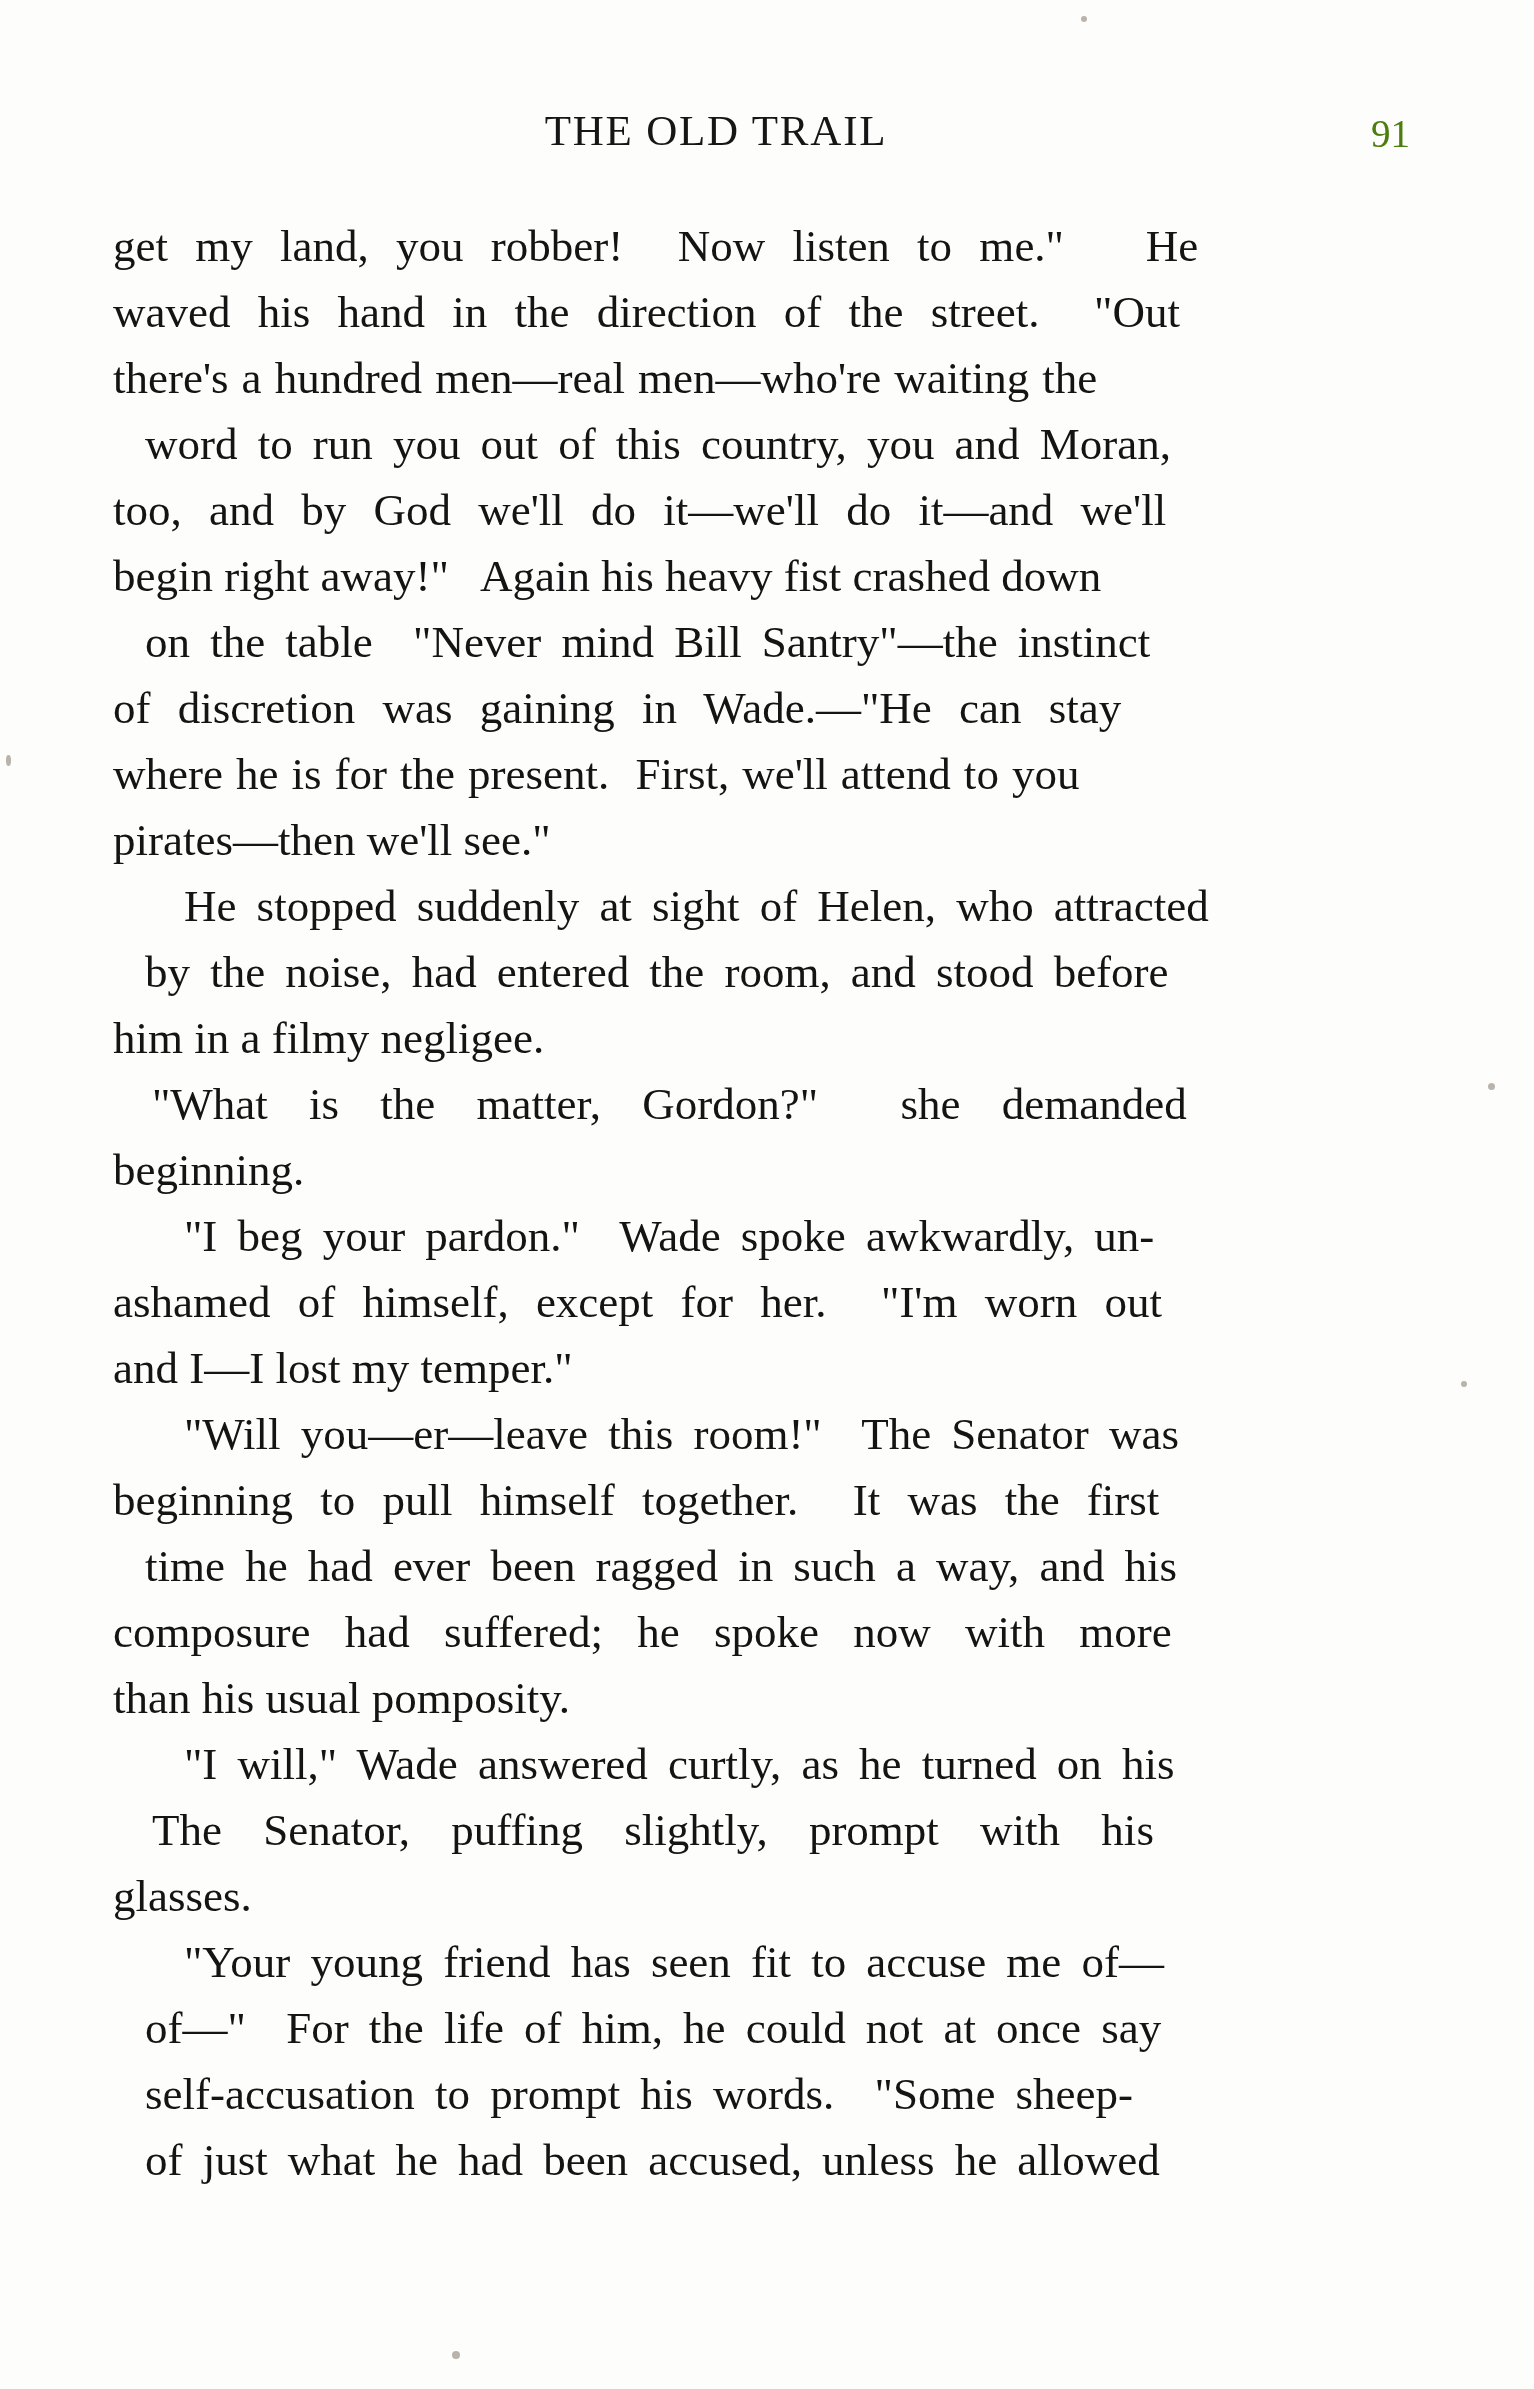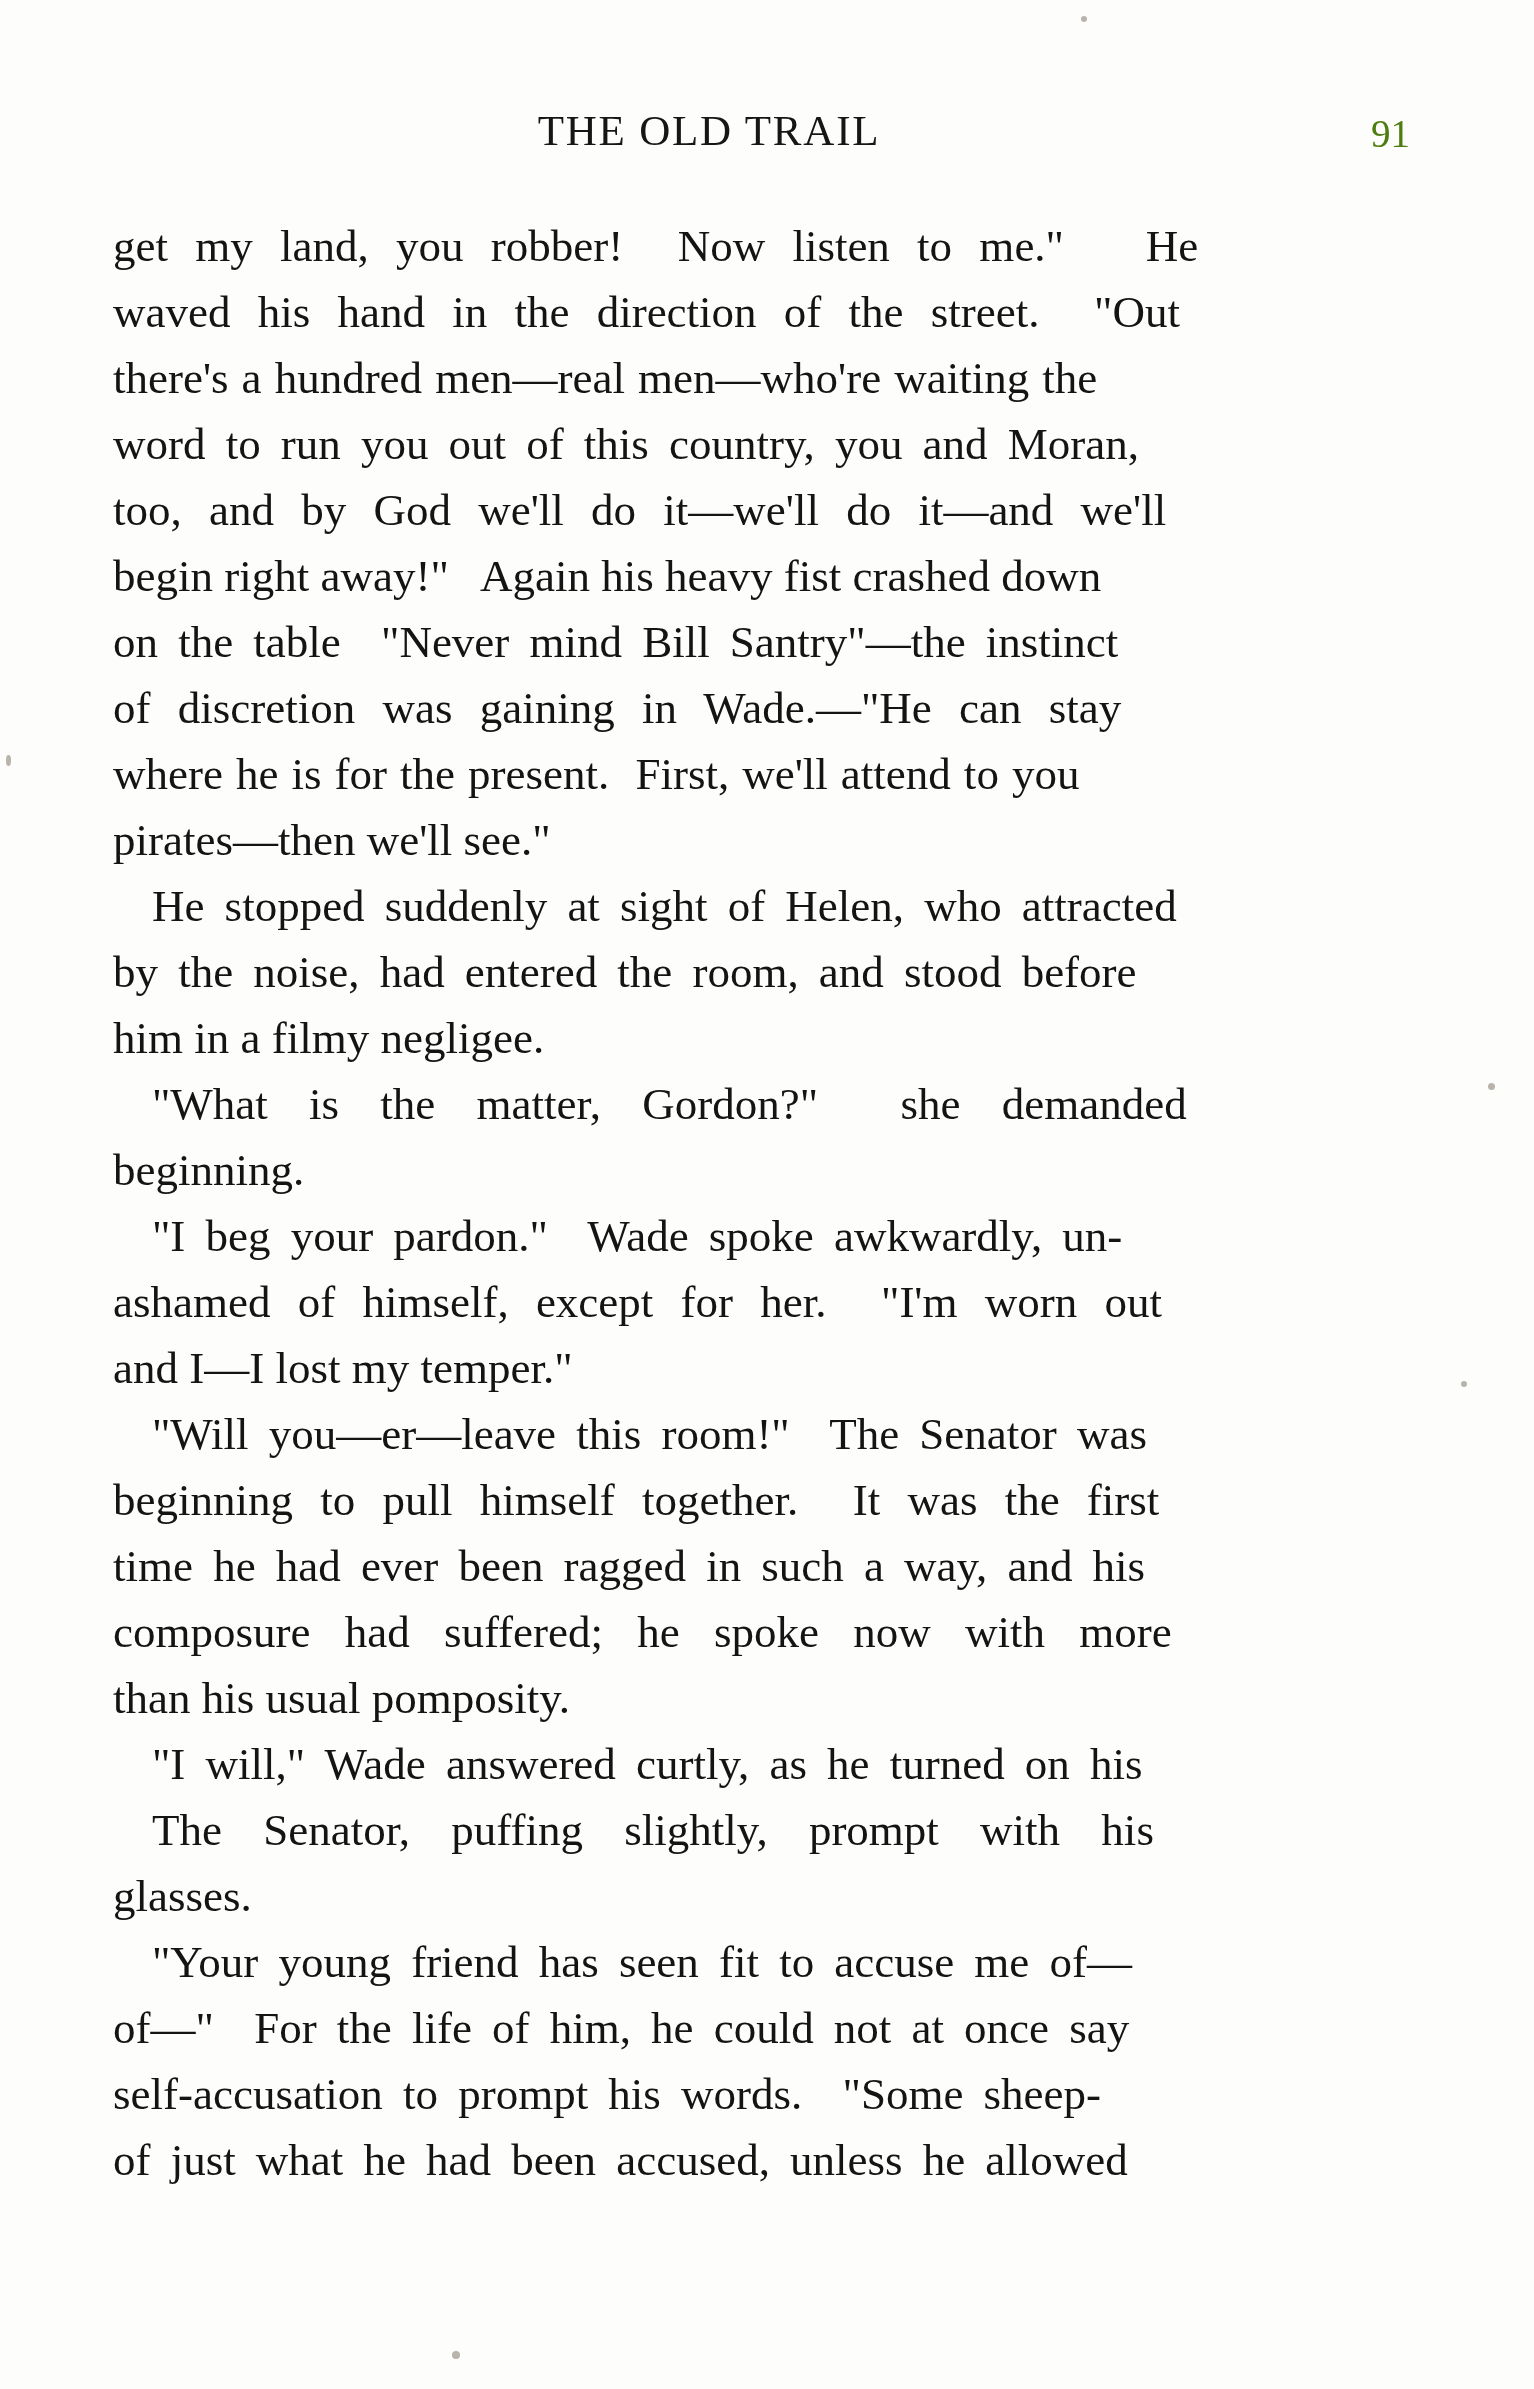--- a/index.html
+++ b/index.html
@@ -25,21 +25,21 @@
   }
   .header {
     position: absolute;
     top: 106px;
     left: 133px;
     width: 1277px;
     height: 62px;
   }
   .header-title {
     position: absolute;
-    left: 4px;
+    left: 11px;
     width: 1144px;
     text-align: center;
     font-size: 43px;
     letter-spacing: 1.8px;
     font-family: "Liberation Serif", serif;
     color: #161616;
     white-space: nowrap;
   }
   .page-number {
     position: absolute;
@@ -64,21 +64,21 @@
     font-size: 45px;
     line-height: 66px;
     height: 66px;
     color: #141414;
     white-space: pre;
     font-family: "Liberation Serif", serif;
   }
   .indent {
     padding-left: 39px;
   }
-  .spread-1 { word-spacing: 8.9px; }
+  .spread-1 { word-spacing: 8.9px; margin-left: 32px; }
   .spread-2 { word-spacing: 16px; }
   .spread-3 { word-spacing: 23px; }
   .spread-4 { word-spacing: 30px; }
   .spread-0 { word-spacing: 1.8px; }
   .tight { word-spacing: 0px; }
   .speck {
     position: absolute;
     background: #b9b4ab;
     border-radius: 50%;
   }

